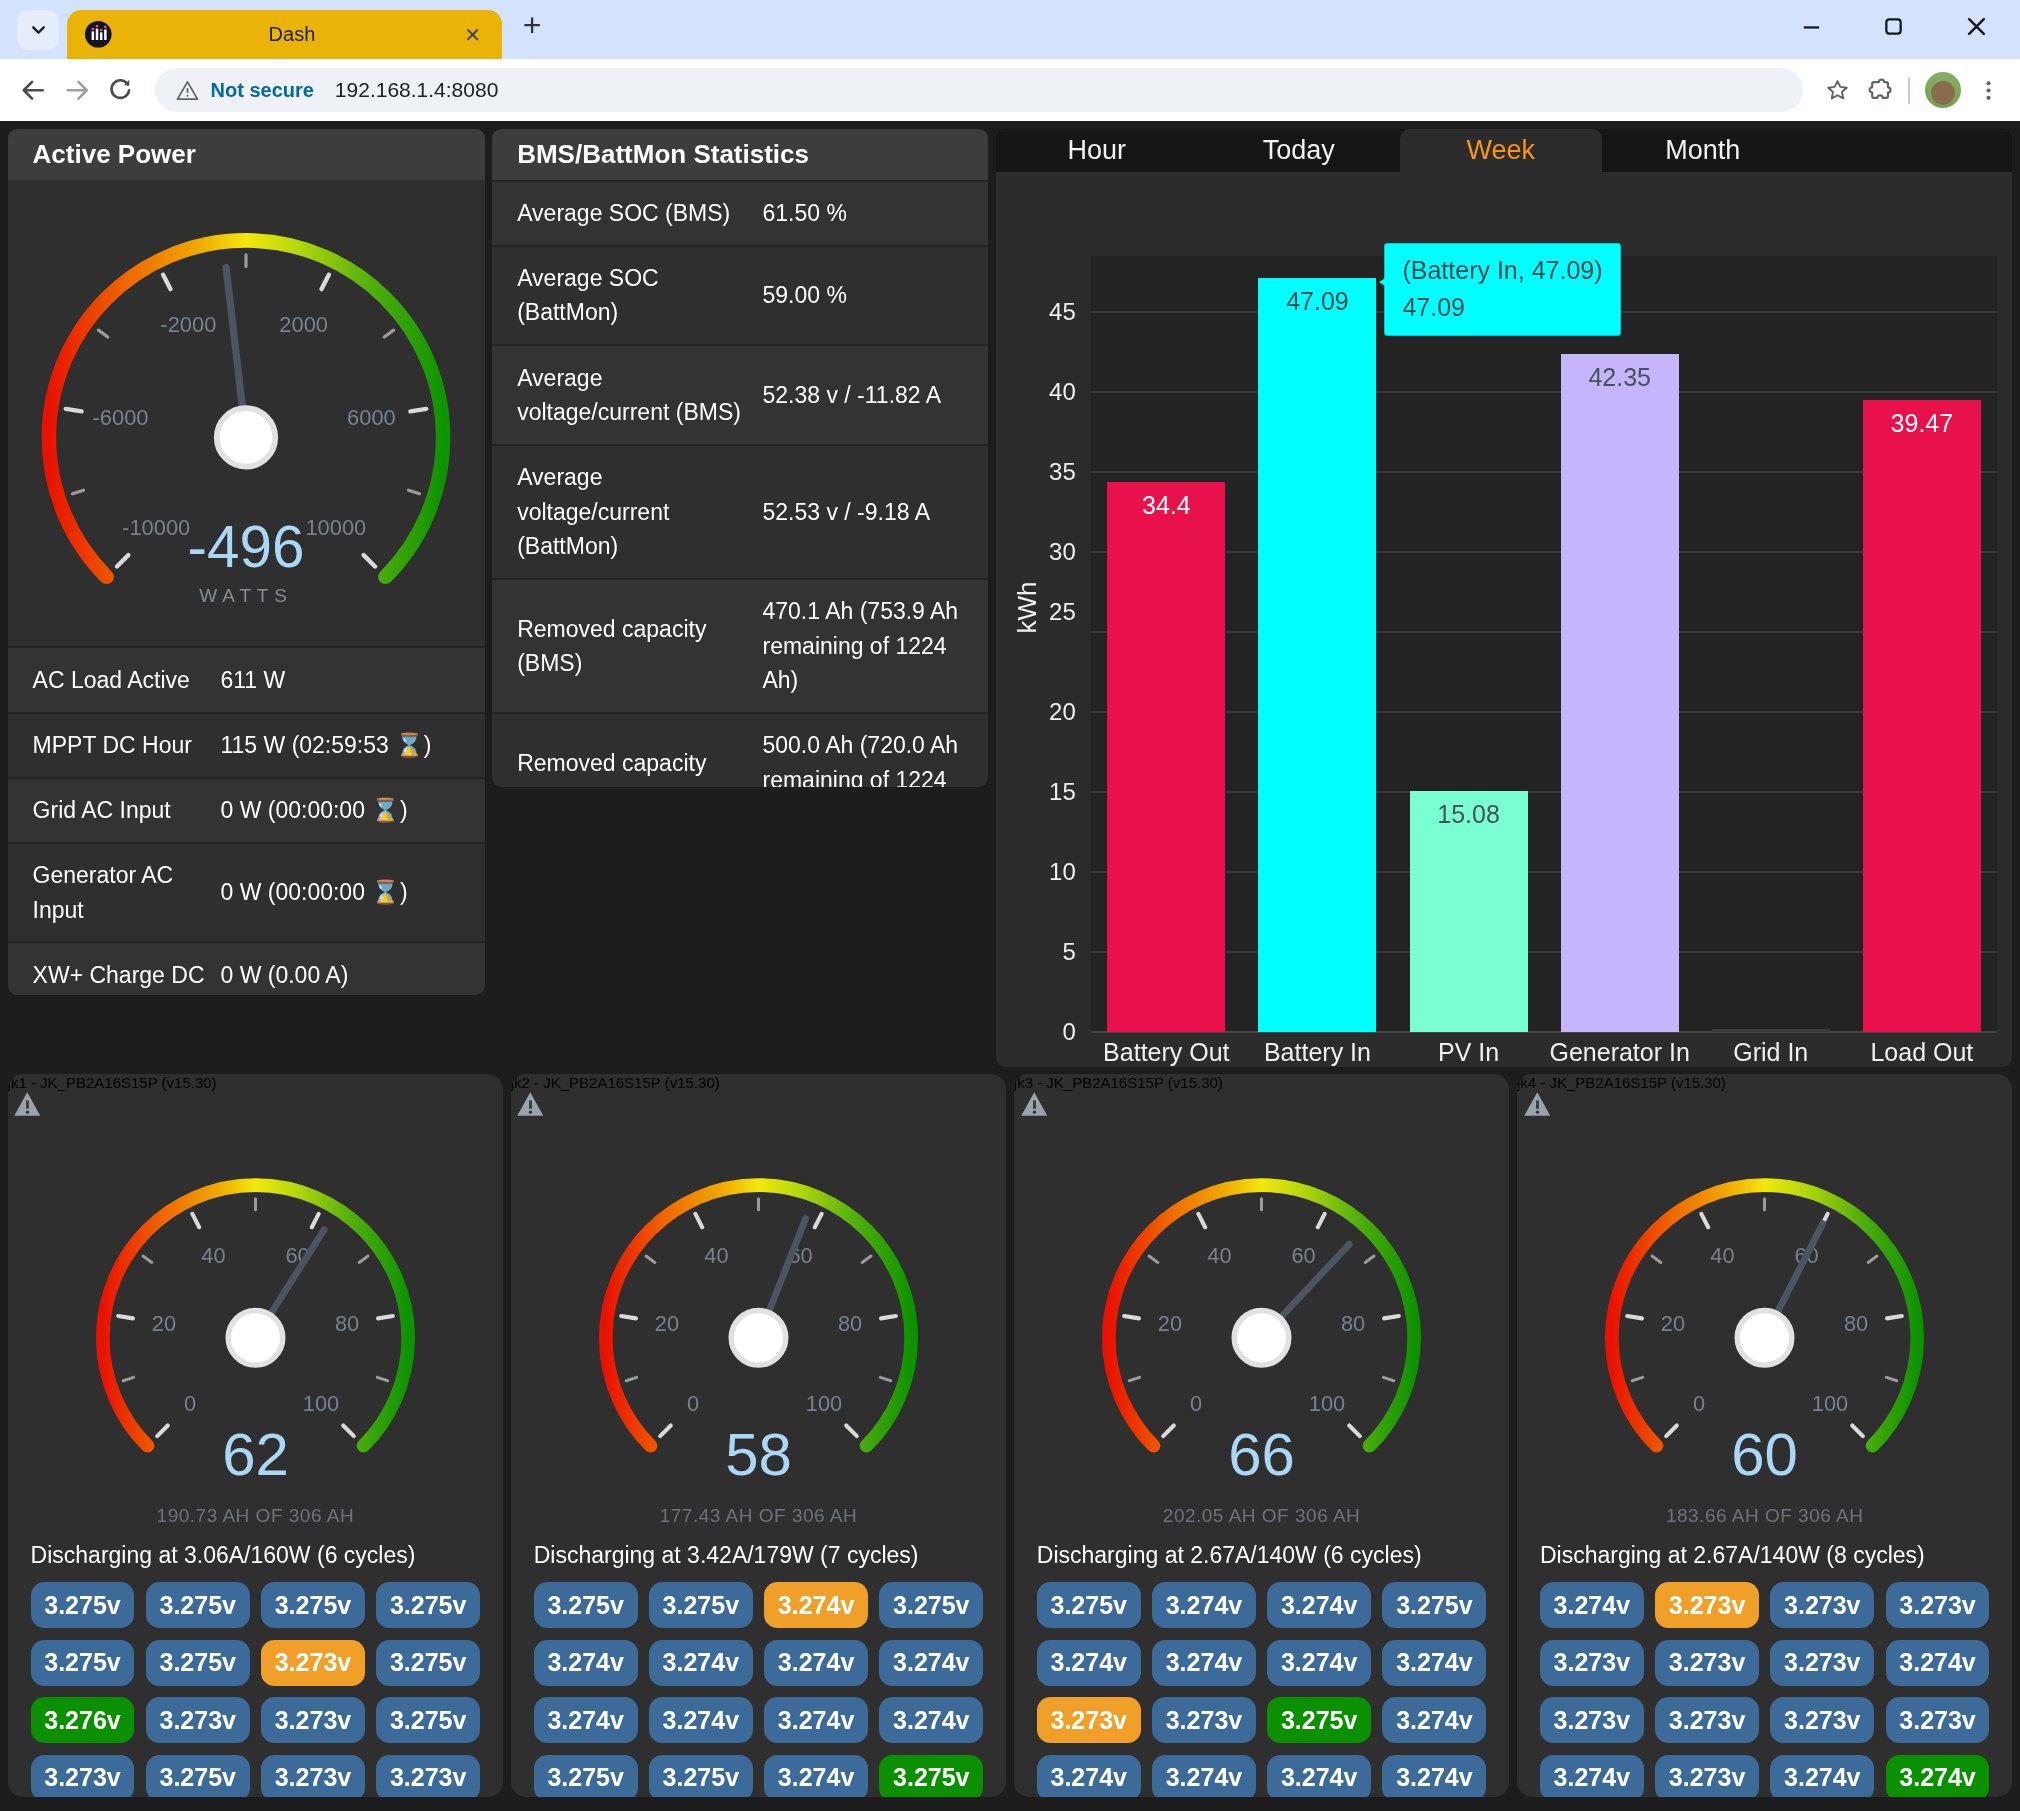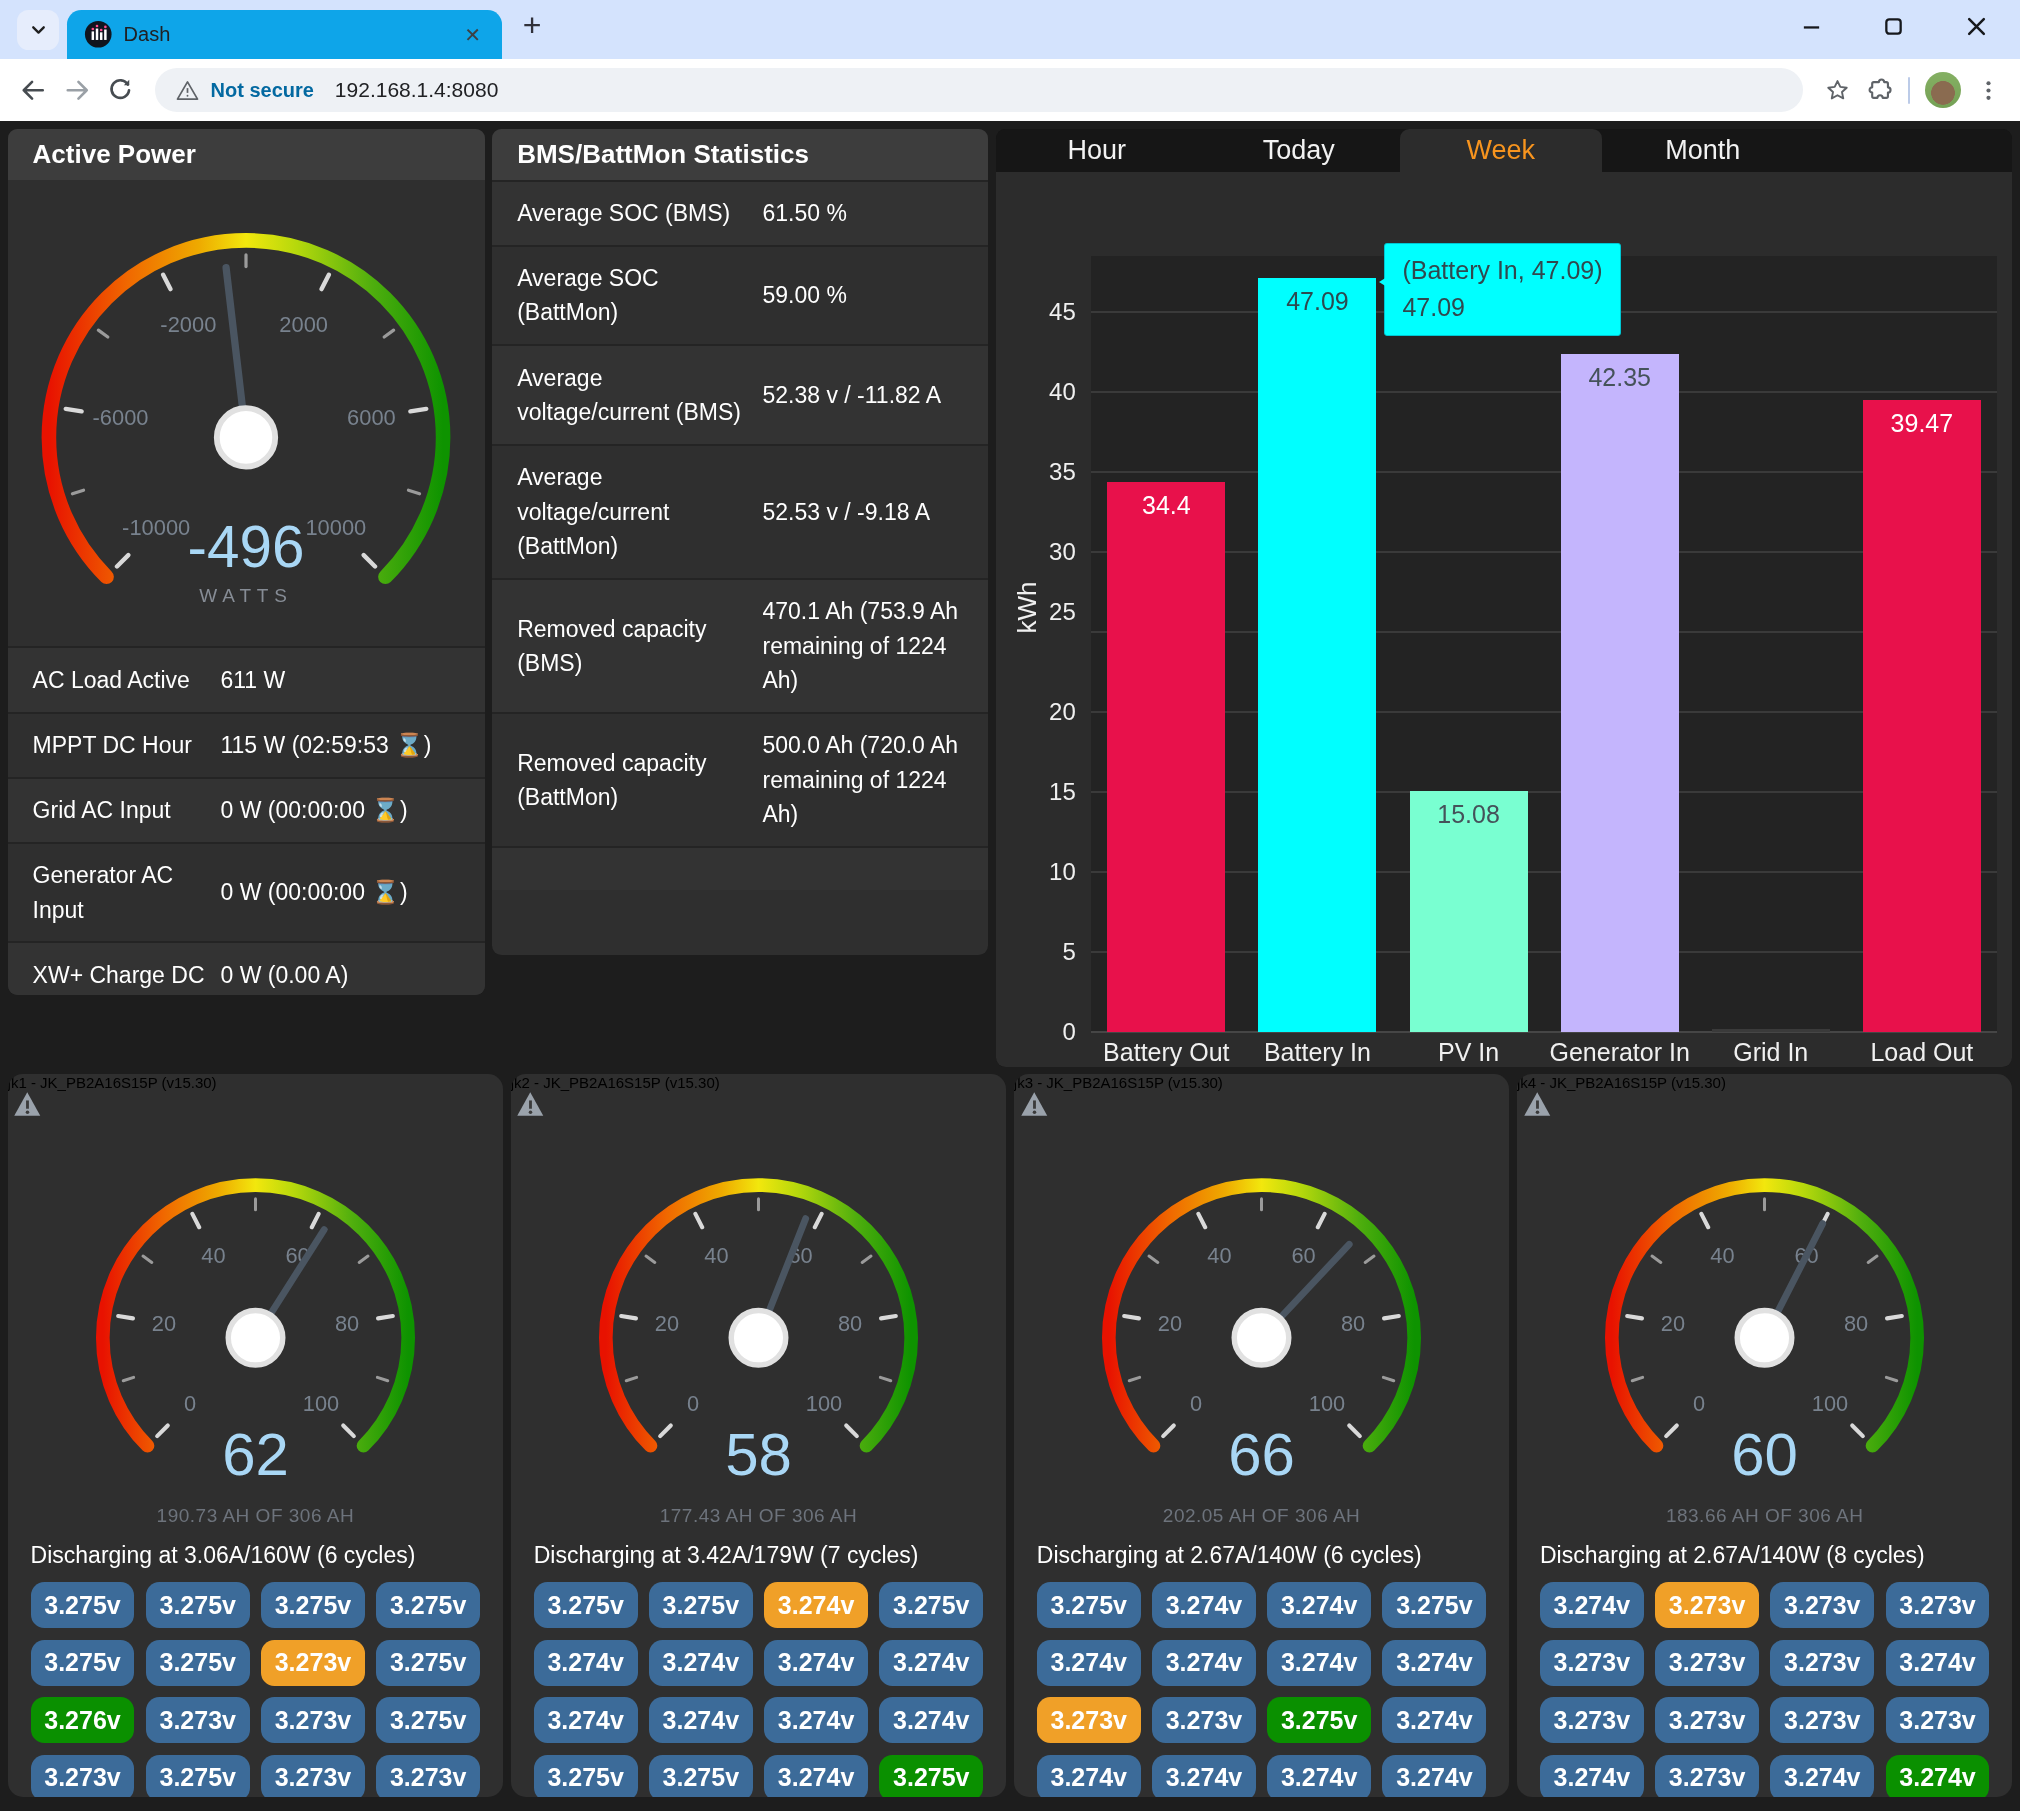--- a/index.html
+++ b/index.html
@@ -1,21 +1,21 @@
 <!DOCTYPE html>
 <html style="font-size:15px"><head>
 <meta charset="utf-8">
 <style>
   * { box-sizing: border-box; margin: 0; padding: 0; }
   html,body { width:2020px; height:1812px; background:#1d1d1d; font-family:"Liberation Sans",sans-serif; overflow:hidden; }
 
   
   .titlebar { height:59px; background:#d4e3fd; display:flex; align-items:flex-end; padding:0 9.5px; position:relative; }
   .tab-search { width:42px; height:40px; margin:0 7.6px 8.6px 7.6px; border-radius:11.4px; background:#e6edfc; display:flex; align-items:center; justify-content:center; }
-  .chrome-tab { height:49px; width:435px; background:#0ea5e9; border-radius:14.3px 14.3px 0 0; display:flex; align-items:center; padding:6px 17px; }
+  .chrome-tab { height:49px; width:435px; background:#eab308; border-radius:14.3px 14.3px 0 0; display:flex; align-items:center; padding:6px 17px;text-align:center; }
   .favicon { display:flex; margin-right:11.4px; }
   .tab-title { font-size:20px; color:#202124; flex:1; }
   .tab-close { font-size:20px; color:#3c4043; padding:0 3.8px; }
   .new-tab { font-size:32px; color:#30313a; margin:0 0 15px 21px; font-weight:300; }
   .win-controls { position:absolute; right:32px; top:15px; display:flex; gap:61px; align-items:center; }
 
   .toolbar { height:62px; background:#fff; display:flex; align-items:center; padding:0 19px; gap:15px; }
   .nav-ic { display:flex; }
   .omnibox { flex:1; height:44px; background:#eef1f5; border-radius:22px; display:flex; align-items:center; padding:0 21px; margin:0 5.7px; gap:11.4px; }
   .omnibox .sec { font-size:20px; color:#0369a1; font-weight:bold; }
@@ -23,21 +23,21 @@
   .tb-sep { width:1.9px; height:27px; background:#bccbe8; border-radius:1px; }
   .avatar { width:36px; height:36px; border-radius:50%;
             background: radial-gradient(circle at 50% 58%, #8a6b50 0 42%, rgba(0,0,0,0) 44%), linear-gradient(#85b063,#74a055); }
 
   
   .content { padding:7.6px; display:flex; flex-direction:column; gap:7.6px; }
   .toprow { display:flex; gap:7.6px; align-items:flex-start; height:938px; }
   .panel { background:#2f2f2f; border-radius:9.5px; overflow:hidden; }
   .panel header { background:#3d3d3d; height:51px; display:flex; align-items:center; padding:16px 25px; font-weight:bold; font-size:26px; color:#fff; gap:11.4px; }
   .ap-panel { width:477px; height:866px; }
-  .bms-panel { width:496px; height:826px; }
+  .bms-panel { width:496px; height:658px; }
 
   .gauge-wrap { display:flex; justify-content:center; }
   .ap-panel .gauge-wrap { margin-top:53px; }
 
   .stat-table .row { display:flex; align-items:center; padding:14.3px 25px; border-top:2.9px solid #242424; font-size:23px; color:#fff; line-height:1.5; }
   .stat-table .row:nth-child(odd) { background:#333; }
   .row .lbl { flex:0 0 44%; padding-right:9.5px; }
   .bms-panel .row .lbl { flex:0 0 55%; }
   .row .val { flex:1; }
   .row.footer { min-height:44px; }

